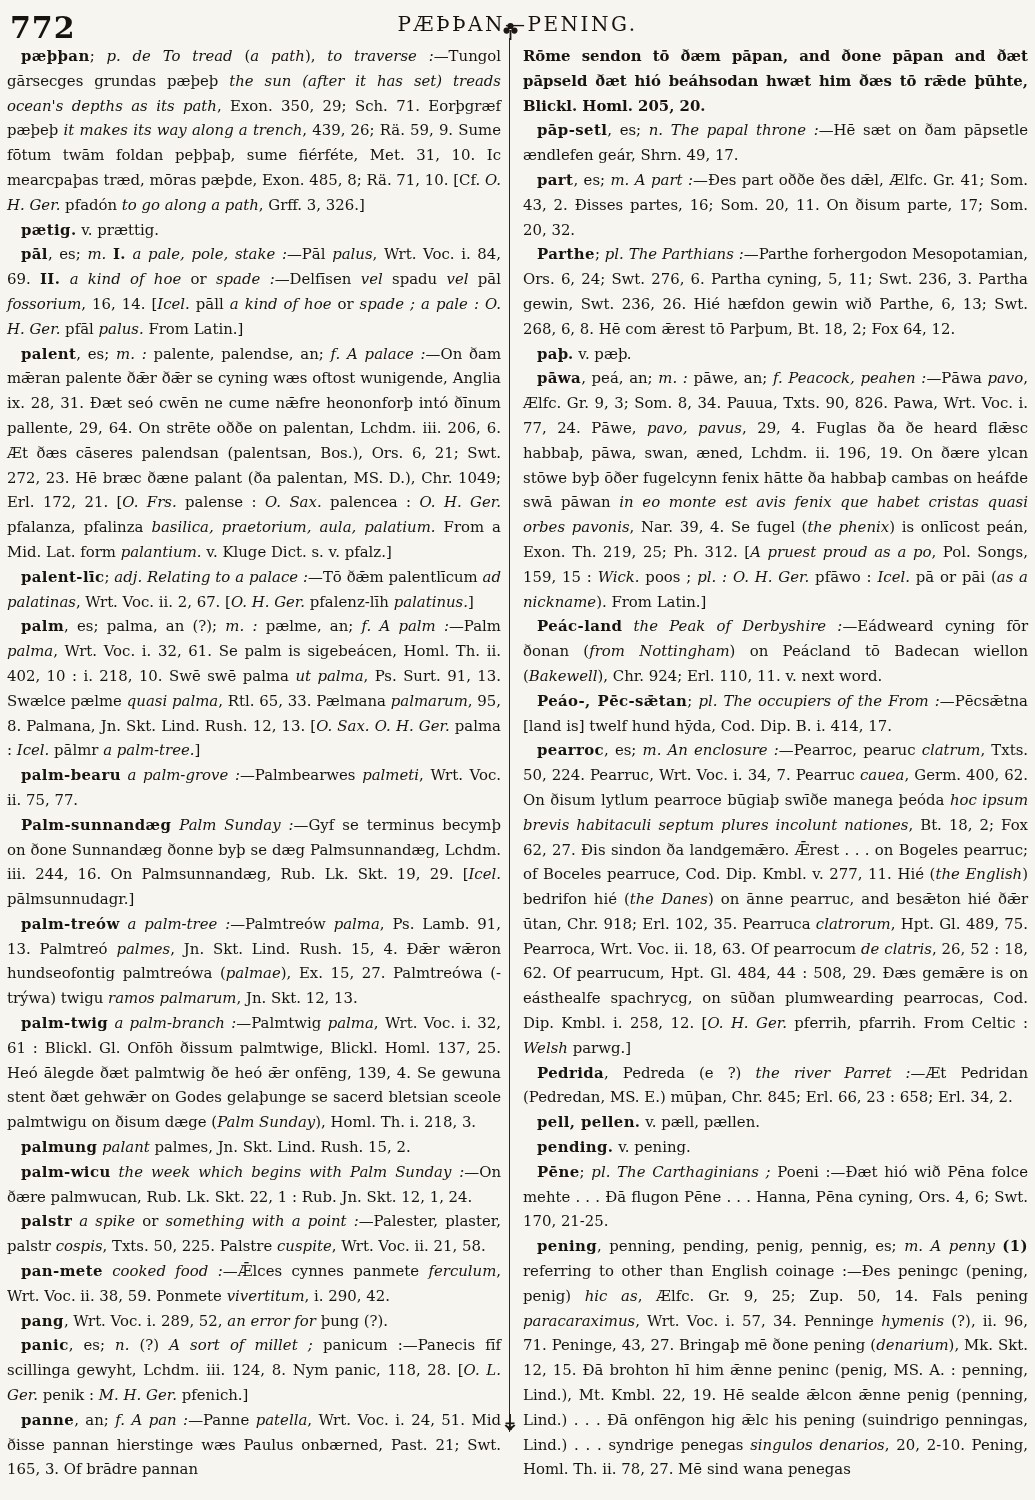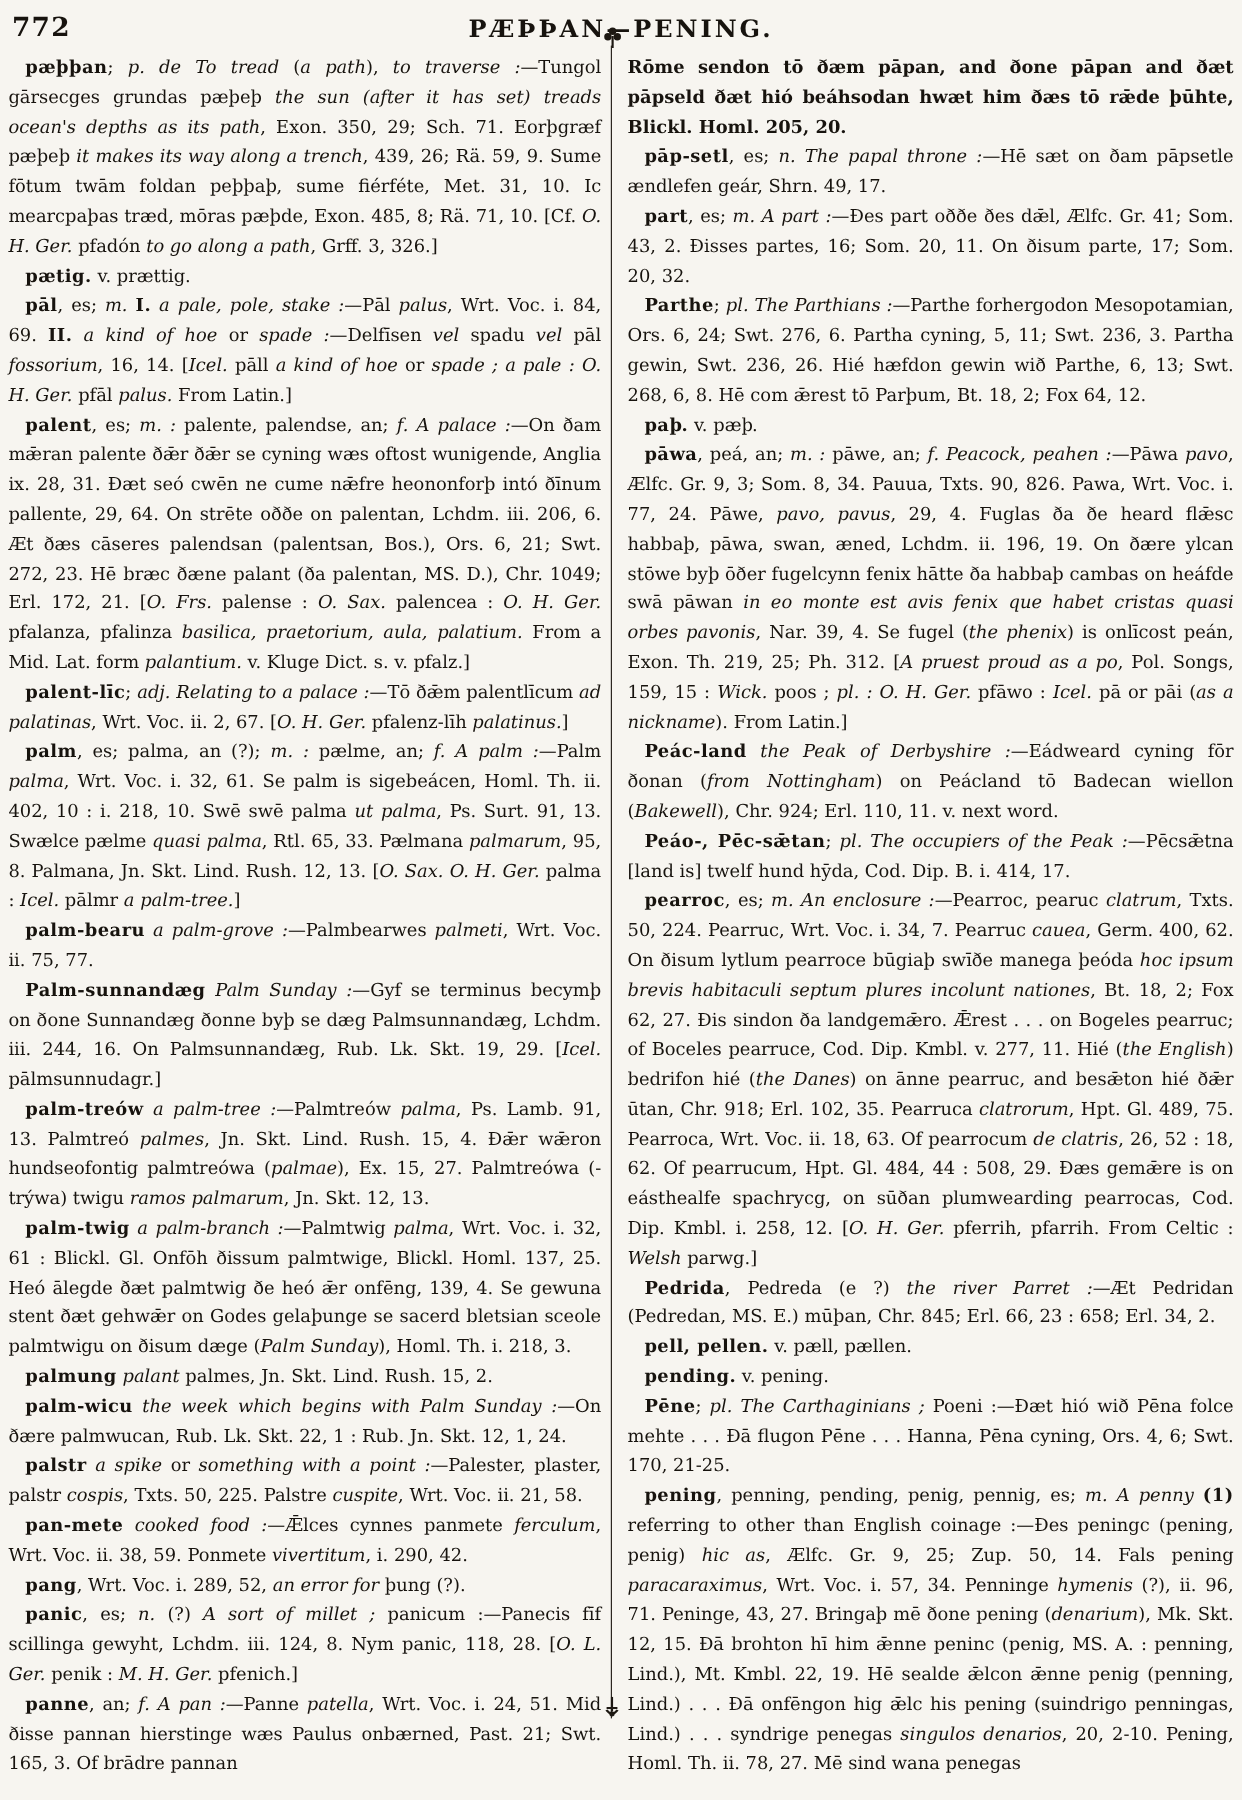--- a/index.html
+++ b/index.html
@@ -9,25 +9,25 @@
     width:1035px;height:1500px;
     margin:0 auto;
     background:#f7f5f0;
     color:#17130e;
     font-family:"DejaVu Serif","Liberation Serif",serif;
     overflow:hidden;
   }
   .header{position:absolute;top:8px;left:0;width:100%;height:36px;}
   .page-number{
     position:absolute;left:10px;top:2px;
-    font-size:22px;font-weight:bold;letter-spacing:1px;
+    font-size:30px;font-weight:bold;letter-spacing:1px;
   }
   .page-title{
     position:absolute;left:0;right:0;top:4px;text-align:center;
-    font-size:20px;font-weight:bold;letter-spacing:2.5px;
+    font-size:20px;font-weight:normal;letter-spacing:2.5px;
   }
   .divider{
     position:absolute;left:509px;top:38px;width:1px;height:1394px;
     background:#2c2620;
   }
   .ornament{position:absolute;left:501px;width:18px;text-align:center;color:#1d1812;}
   .ornament svg{display:block;margin:0 auto;}
   .ornament.top{top:22px;}
   .ornament.bottom{top:1414px;}
   .col{
@@ -91,21 +91,21 @@
       <p class="entry"><span class="b">panne</span><span class="n">, an; </span><span class="i">f. A pan :</span><span class="n">—Panne </span><span class="i">patella</span><span class="n">, Wrt. Voc. i. 24, 51.  Mid ðisse pannan hierstinge wæs Paulus onbærned, Past. 21; Swt. 165, 3.  Of brādre pannan </span></p>
     </div>
   <div class="col col-right">
       <p class="entry cont"><span class="n">Rōme sendon tō ðæm pāpan, and ðone pāpan and ðæt pāpseld ðæt hió beáhsodan hwæt him ðæs tō rǣde þūhte, Blickl. Homl. 205, 20.</span></p>
       <p class="entry"><span class="b">pāp-setl</span><span class="n">, es; </span><span class="i">n. The papal throne :</span><span class="n">—Hē sæt on ðam pāpsetle ændlefen geár, Shrn. 49, 17.</span></p>
       <p class="entry"><span class="b">part</span><span class="n">, es; </span><span class="i">m. A part :</span><span class="n">—Ðes part oððe ðes dǣl, Ælfc. Gr. 41; Som. 43, 2.  Ðisses partes, 16; Som. 20, 11.  On ðisum parte, 17; Som. 20, 32.</span></p>
       <p class="entry"><span class="b">Parthe</span><span class="n">; </span><span class="i">pl. The Parthians :</span><span class="n">—Parthe forhergodon Mesopotamian, Ors. 6, 24; Swt. 276, 6.  Partha cyning, 5, 11; Swt. 236, 3.  Partha gewin, Swt. 236, 26.  Hié hæfdon gewin wið Parthe, 6, 13; Swt. 268, 6, 8.  Hē com ǣrest tō Parþum, Bt. 18, 2; Fox 64, 12.</span></p>
       <p class="entry"><span class="b">paþ.</span><span class="n">  v. pæþ.</span></p>
       <p class="entry"><span class="b">pāwa</span><span class="n">, peá, an; </span><span class="i">m. :</span><span class="n"> pāwe, an; </span><span class="i">f. Peacock, peahen :</span><span class="n">—Pāwa </span><span class="i">pavo</span><span class="n">, Ælfc. Gr. 9, 3; Som. 8, 34.  Pauua, Txts. 90, 826.  Pawa, Wrt. Voc. i. 77, 24.  Pāwe, </span><span class="i">pavo, pavus</span><span class="n">, 29, 4.  Fuglas ða ðe heard flǣsc habbaþ, pāwa, swan, æned, Lchdm. ii. 196, 19.  On ðære ylcan stōwe byþ ōðer fugelcynn fenix hātte ða habbaþ cambas on heáfde swā pāwan </span><span class="i">in eo monte est avis fenix que habet cristas quasi orbes pavonis</span><span class="n">, Nar. 39, 4.  Se fugel (</span><span class="i">the phenix</span><span class="n">) is onlīcost peán, Exon. Th. 219, 25; Ph. 312.  [</span><span class="i">A pruest proud as a po</span><span class="n">, Pol. Songs, 159, 15 : </span><span class="i">Wick.</span><span class="n"> poos ; </span><span class="i">pl. :</span><span class="n"> </span><span class="i">O. H. Ger.</span><span class="n"> pfāwo : </span><span class="i">Icel.</span><span class="n"> pā or pāi (</span><span class="i">as a nickname</span><span class="n">).  From Latin.]</span></p>
       <p class="entry"><span class="b">Peác-land</span><span class="n"> </span><span class="i">the Peak of Derbyshire :</span><span class="n">—Eádweard cyning fōr ðonan (</span><span class="i">from Nottingham</span><span class="n">) on Peácland tō Badecan wiellon (</span><span class="i">Bakewell</span><span class="n">), Chr. 924; Erl. 110, 11.  v. next word.</span></p>
-      <p class="entry"><span class="b">Peáo-, Pēc-sǣtan</span><span class="n">; </span><span class="i">pl. The occupiers of the Peak :</span><span class="n">—Pēcsǣtna [land is] twelf hund hȳda, Cod. Dip. B. i. 414, 17.</span></p>
+      <p class="entry"><span class="b">Peáo-, Pēc-sǣtan</span><span class="n">; </span><span class="i">pl. The occupiers of the From :</span><span class="n">—Pēcsǣtna [land is] twelf hund hȳda, Cod. Dip. B. i. 414, 17.</span></p>
       <p class="entry"><span class="b">pearroc</span><span class="n">, es; </span><span class="i">m. An enclosure :</span><span class="n">—Pearroc, pearuc </span><span class="i">clatrum</span><span class="n">, Txts. 50, 224.  Pearruc, Wrt. Voc. i. 34, 7.  Pearruc </span><span class="i">cauea</span><span class="n">, Germ. 400, 62.  On ðisum lytlum pearroce būgiaþ swīðe manega þeóda </span><span class="i">hoc ipsum brevis habitaculi septum plures incolunt nationes</span><span class="n">, Bt. 18, 2; Fox 62, 27.  Ðis sindon ða landgemǣro.  Ǣrest . . . on Bogeles pearruc;  of Boceles pearruce, Cod. Dip. Kmbl. v. 277, 11.  Hié (</span><span class="i">the English</span><span class="n">) bedrifon hié (</span><span class="i">the Danes</span><span class="n">) on ānne pearruc, and besǣton hié ðǣr ūtan, Chr. 918; Erl. 102, 35.  Pearruca </span><span class="i">clatrorum</span><span class="n">, Hpt. Gl. 489, 75.  Pearroca, Wrt. Voc. ii. 18, 63.  Of pearrocum </span><span class="i">de clatris</span><span class="n">, 26, 52 : 18, 62.  Of pearrucum, Hpt. Gl. 484, 44 : 508, 29.  Ðæs gemǣre is on eásthealfe spachrycg, on sūðan plumwearding pearrocas, Cod. Dip. Kmbl. i. 258, 12.  [</span><span class="i">O. H. Ger.</span><span class="n"> pferrih, pfarrih.  From Celtic : </span><span class="i">Welsh</span><span class="n"> parwg.]</span></p>
       <p class="entry"><span class="b">Pedrida</span><span class="n">, Pedreda (e ?) </span><span class="i">the river Parret :</span><span class="n">—Æt Pedridan (Pedredan, MS. E.) mūþan, Chr. 845; Erl. 66, 23 : 658; Erl. 34, 2.</span></p>
       <p class="entry"><span class="b">pell, pellen.</span><span class="n">  v. pæll, pællen.</span></p>
       <p class="entry"><span class="b">pending.</span><span class="n">  v. pening.</span></p>
       <p class="entry"><span class="b">Pēne</span><span class="n">; </span><span class="i">pl. The Carthaginians ;</span><span class="n"> Poeni :—Ðæt hió wið Pēna folce mehte . . . Ðā flugon Pēne . . . Hanna, Pēna cyning, Ors. 4, 6; Swt. 170, 21-25.</span></p>
       <p class="entry"><span class="b">pening</span><span class="n">, penning, pending, penig, pennig, es; </span><span class="i">m. A penny</span><span class="n"> </span><span class="b">(1)</span><span class="n"> referring to other than English coinage :—Ðes peningc (pening, penig) </span><span class="i">hic as</span><span class="n">, Ælfc. Gr. 9, 25; Zup. 50, 14.  Fals pening </span><span class="i">paracaraximus</span><span class="n">, Wrt. Voc. i. 57, 34.  Penninge </span><span class="i">hymenis</span><span class="n"> (?), ii. 96, 71.  Peninge, 43, 27.  Bringaþ mē ðone pening (</span><span class="i">denarium</span><span class="n">), Mk. Skt. 12, 15.  Ðā brohton hī him ǣnne peninc (penig, MS. A. : penning, Lind.), Mt. Kmbl. 22, 19.  Hē sealde ǣlcon ǣnne penig (penning, Lind.) . . . Ðā onfēngon hig ǣlc his pening (suindrigo penningas, Lind.) . . . syndrige penegas </span><span class="i">singulos denarios</span><span class="n">, 20, 2-10.  Pening, Homl. Th. ii. 78, 27.  Mē sind wana penegas </span></p>
     </div>
 </div>
 
 </body></html>

